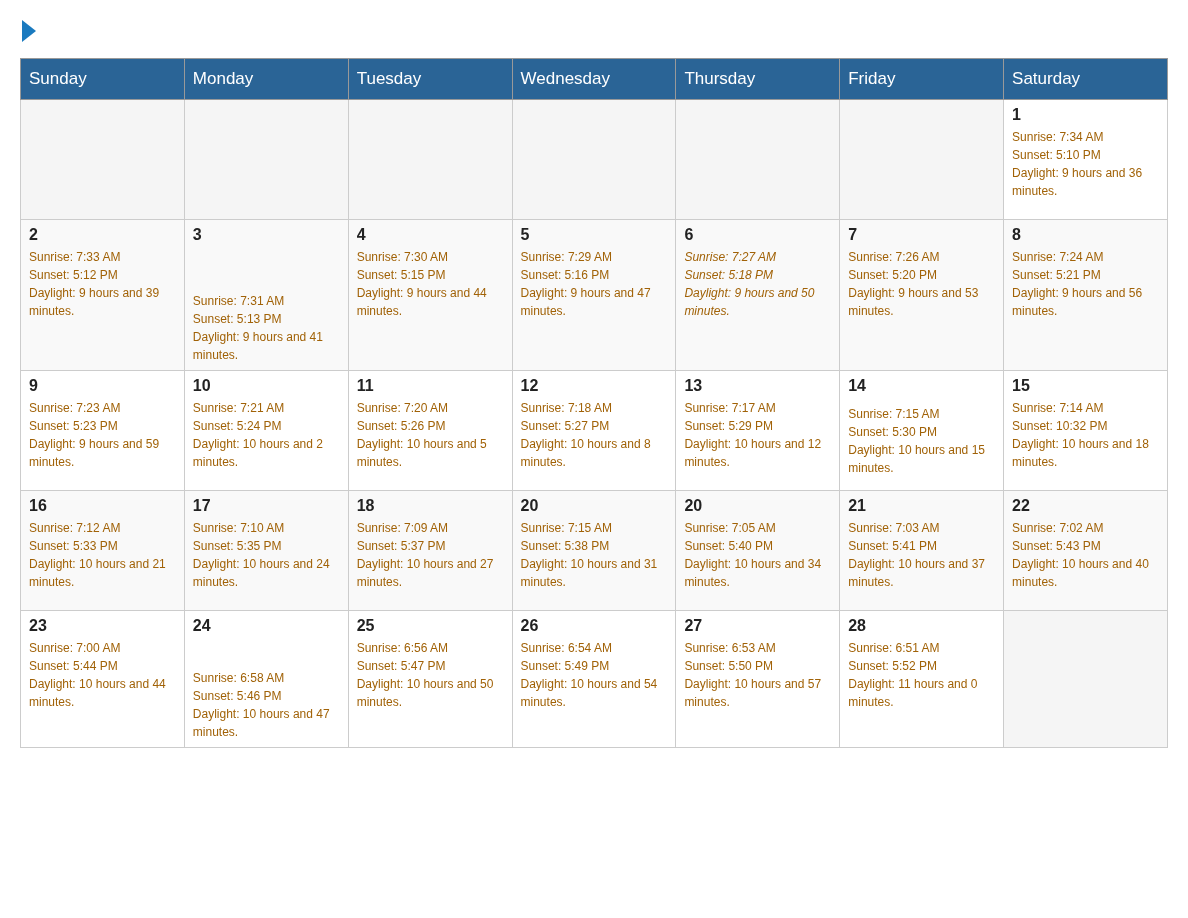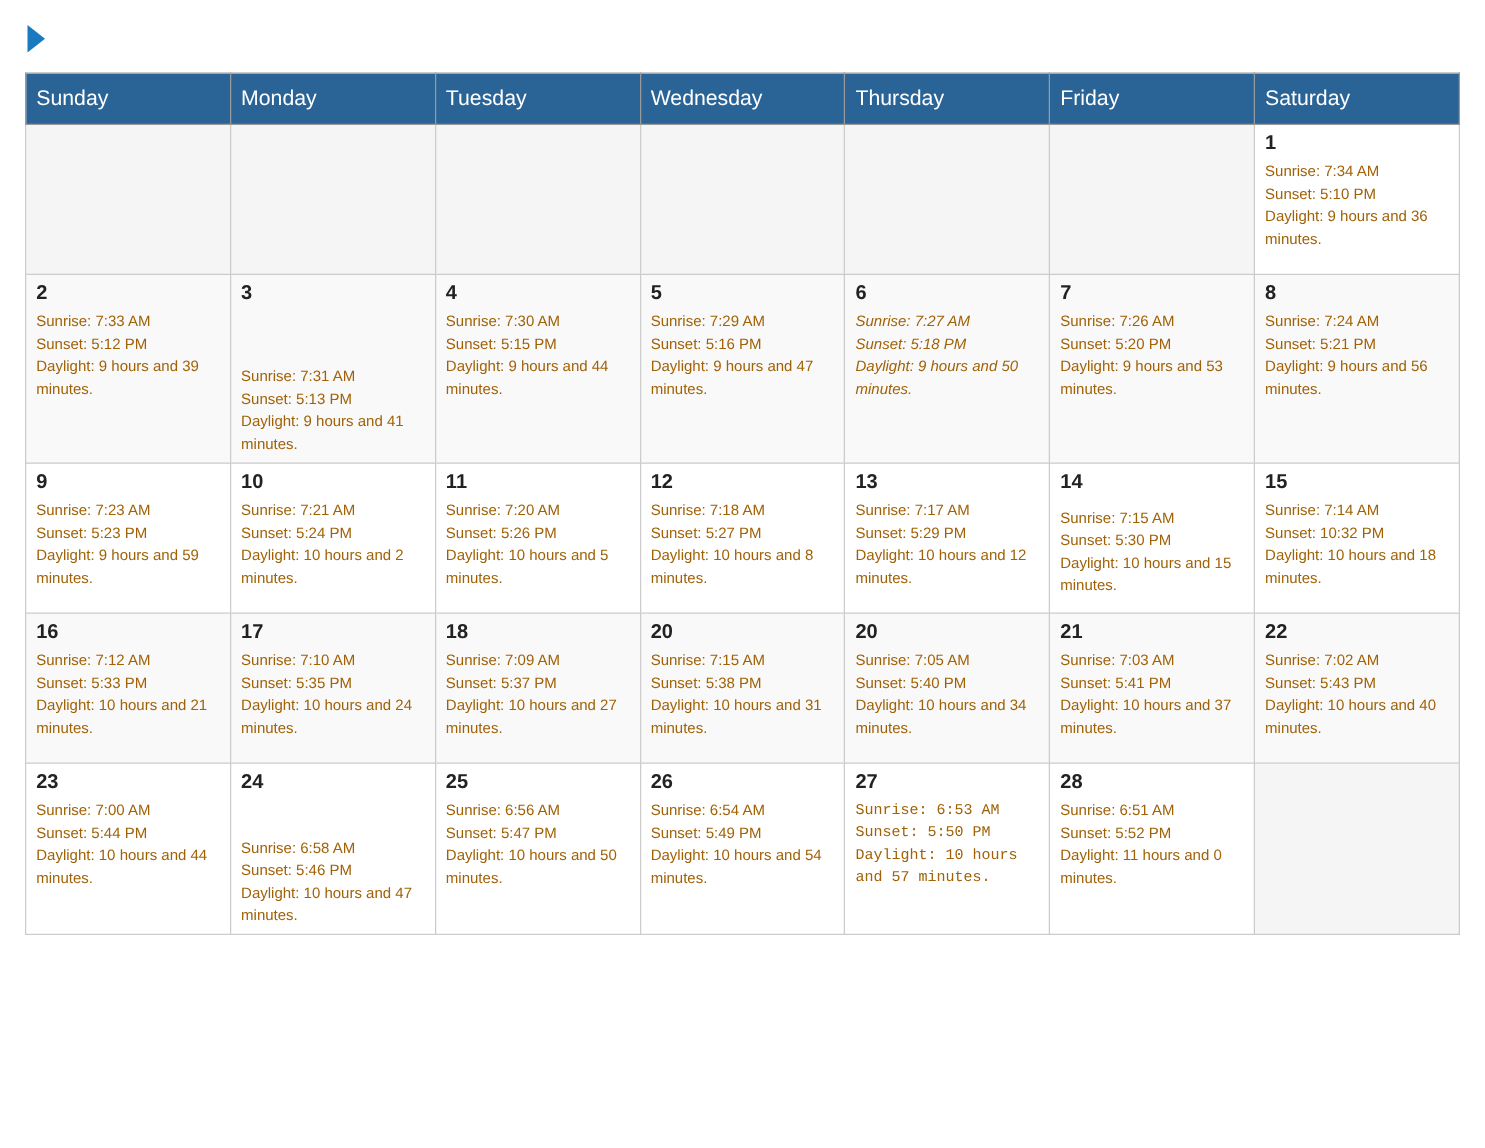--- a/index.html
+++ b/index.html
@@ -291,21 +291,21 @@
 Daylight: 10 hours and 50 minutes.</div>
         </td>
         <td>
           <span class="day-number">26</span>
           <div class="day-info" style="white-space: pre-line;">Sunrise: 6:54 AM
 Sunset: 5:49 PM
 Daylight: 10 hours and 54 minutes.</div>
         </td>
         <td>
           <span class="day-number">27</span>
-          <div class="day-info" style="white-space: pre-line; font-family: Liberation Mono, monospace;">Sunrise: 6:53 AM
+          <div class="day-info" style="white-space: pre-line;">Sunrise: 6:53 AM
 Sunset: 5:50 PM
 Daylight: 10 hours and 57 minutes.</div>
         </td>
         <td>
           <span class="day-number">28</span>
           <div class="day-info" style="white-space: pre-line;">Sunrise: 6:51 AM
 Sunset: 5:52 PM
 Daylight: 11 hours and 0 minutes.</div>
         </td>
         <td class="empty-cell"></td>

